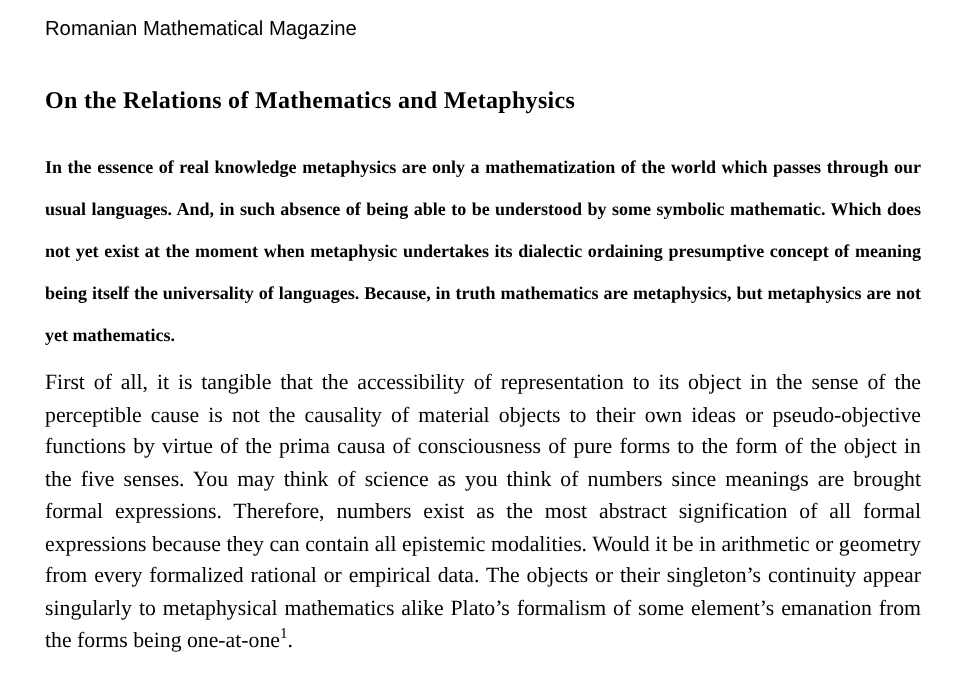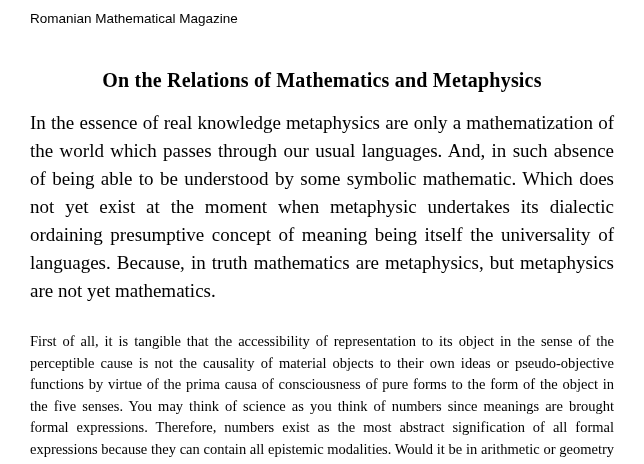--- a/index.html
+++ b/index.html
@@ -18,38 +18,37 @@
     overflow: hidden;
   }
   .doc-header {
     display: flex;
     justify-content: space-between;
     align-items: flex-start;
     font-family: "Liberation Sans", sans-serif;
     font-size: 13.5px;
     line-height: 17px;
     color: #000000;
-    margin-bottom: 40px;
+    margin-bottom: 28px;
   }
   .doc-title {
     font-family: "Liberation Serif", "DejaVu Serif", serif;
-    font-size: 20px;
+    font-size: 16px;
     font-weight: 700;
     line-height: 26px;
-    text-align: center;
     letter-spacing: 0.2px;
     margin: 0 0 16px 0;
   }
   .abstract {
     font-family: "Liberation Serif", "DejaVu Serif", serif;
-    font-size: 19px;
-    font-weight: 400;
+    font-size: 12px;
+    font-weight: 700;
     line-height: 28px;
     text-align: justify;
-    margin: 0 0 26px 0;
+    margin: 0 0 8px 0;
   }
   .body-paragraph {
     font-family: "Liberation Serif", "DejaVu Serif", serif;
     font-size: 14.5px;
     font-weight: 400;
     line-height: 21.5px;
     text-align: justify;
     margin: 0;
   }
   .footnote-ref {

